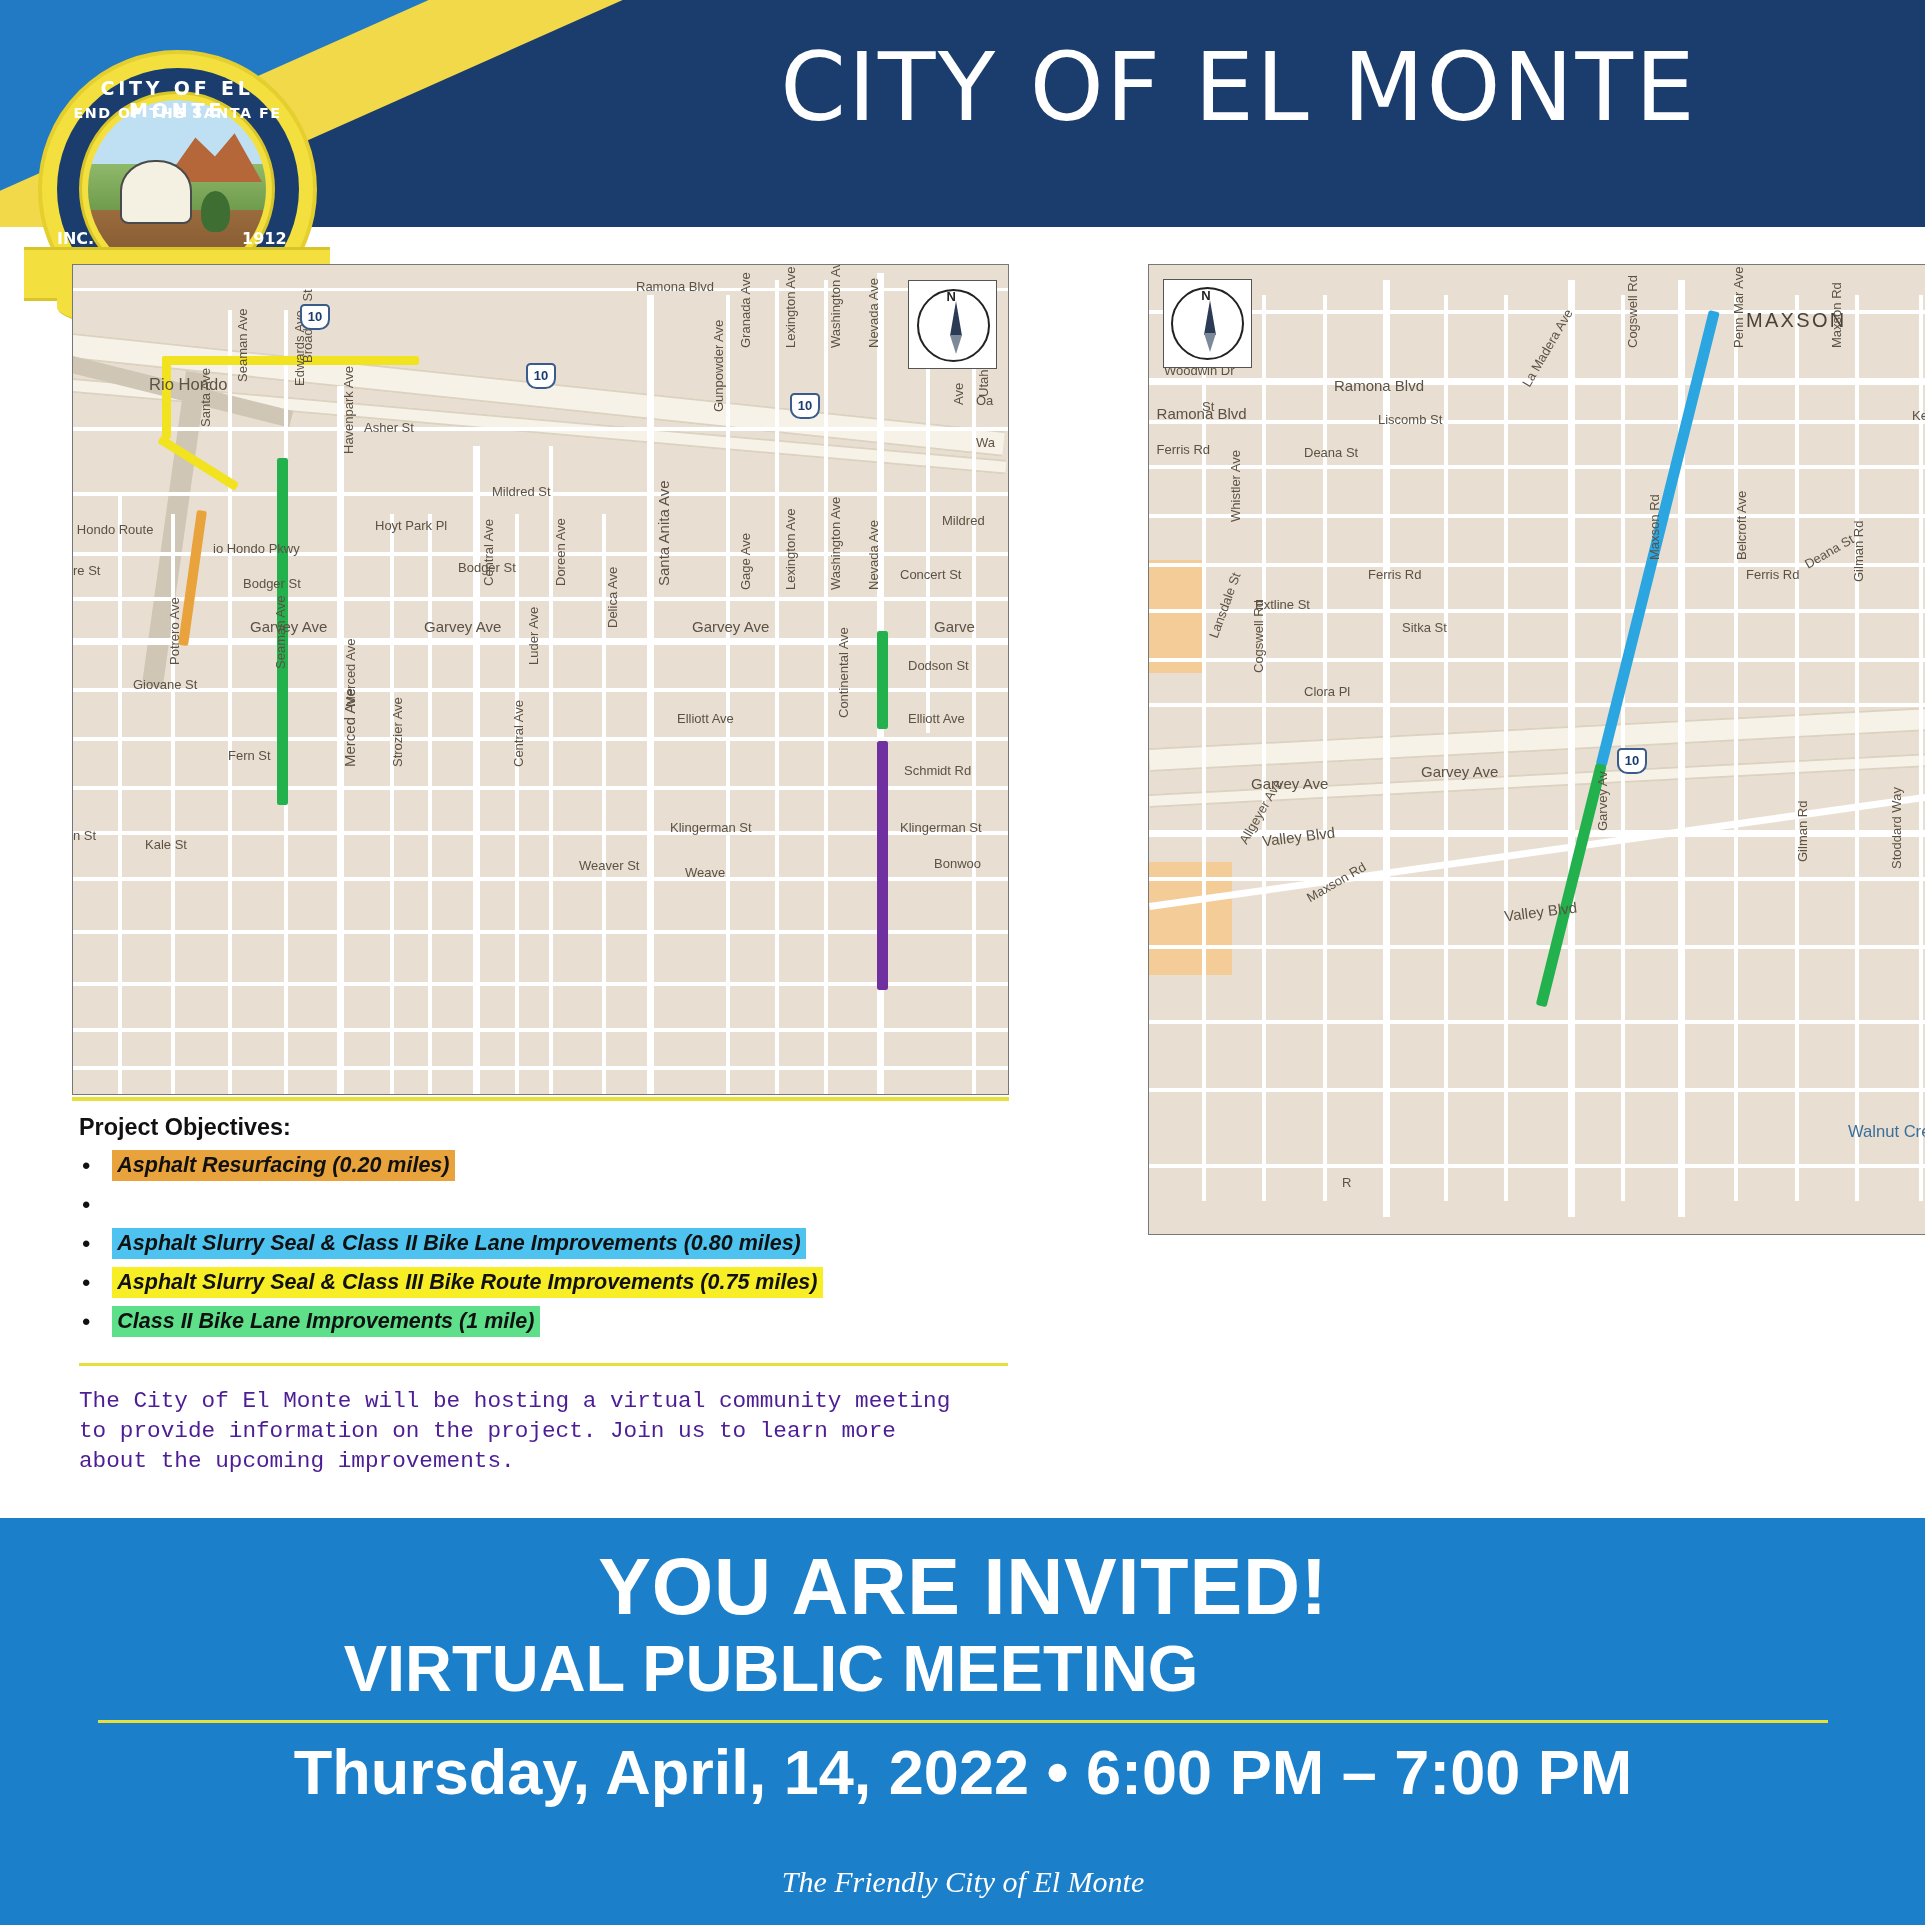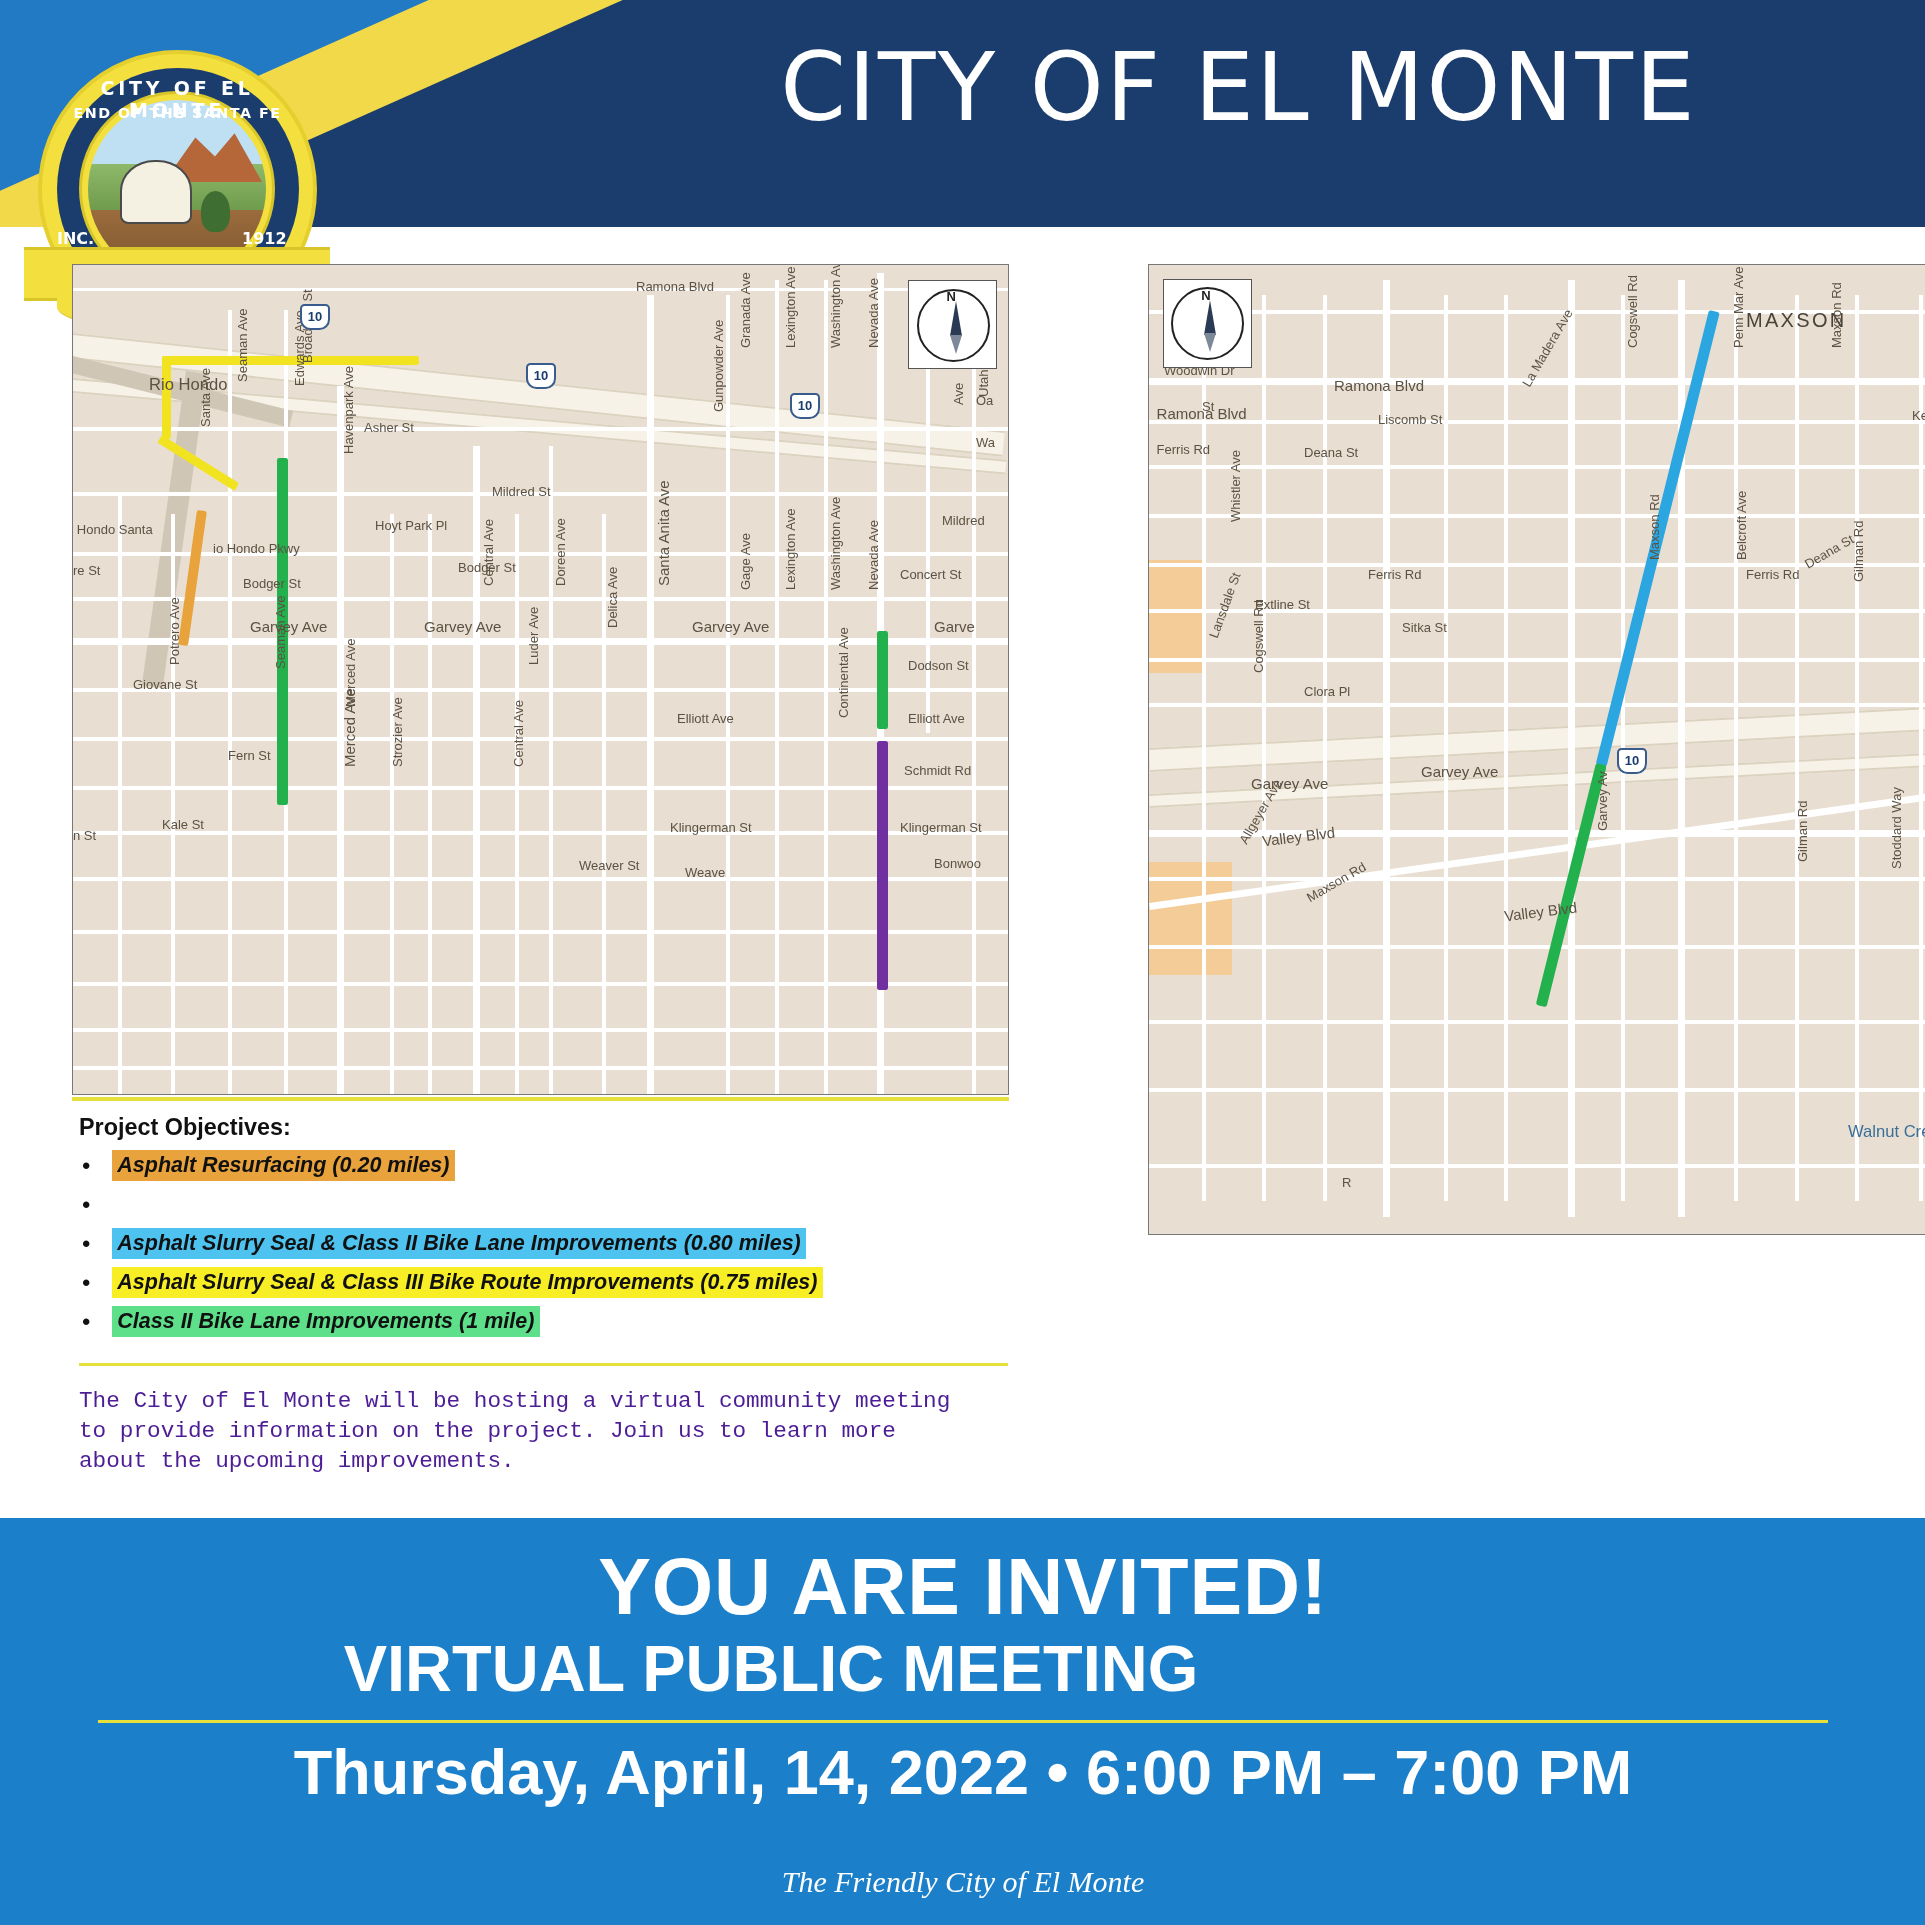--- a/index.html
+++ b/index.html
@@ -475,26 +475,26 @@
   <div class="maplabel big" style="left:861px;top:353px;">Garve</div>
   <div class="maplabel" style="left:835px;top:393px;">Dodson St</div>
   <div class="maplabel" style="left:835px;top:446px;">Elliott Ave</div>
   <div class="maplabel" style="left:604px;top:446px;">Elliott Ave</div>
   <div class="maplabel" style="left:831px;top:498px;">Schmidt Rd</div>
   <div class="maplabel" style="left:597px;top:555px;">Klingerman St</div>
   <div class="maplabel" style="left:827px;top:555px;">Klingerman St</div>
   <div class="maplabel" style="left:506px;top:593px;">Weaver St</div>
   <div class="maplabel" style="left:612px;top:600px;">Weave</div>
   <div class="maplabel" style="left:861px;top:591px;">Bonwoo</div>
-  <div class="maplabel" style="left:72px;top:552px;margin-left:17px;">Kale St</div>
+  <div class="maplabel" style="left:72px;top:572px;">Kale St</div>
   <div class="maplabel" style="left:155px;top:483px;">Fern St</div>
   <div class="maplabel" style="left:60px;top:412px;">Giovane St</div>
   <div class="maplabel" style="left:0px;top:563px;">n St</div>
   <div class="maplabel" style="left:0px;top:298px;">re St</div>
-  <div class="maplabel" style="left:3.8px;top:257px;">Hondo Santa</div>
+  <div class="maplabel" style="left:3.8px;top:257px;">Hondo Route</div>
   <div class="maplabel" style="left:140px;top:276px;">io Hondo Pkwy</div>
   <div class="maplabel" style="left:170px;top:313px;"></div>
 
   <div class="maplabel v" style="left:665px;top:83px;">Granada Ave</div>
   <div class="maplabel v" style="left:710px;top:83px;">Lexington Ave</div>
   <div class="maplabel v" style="left:755px;top:83px;">Washington Ave</div>
   <div class="maplabel v" style="left:793px;top:83px;">Nevada Ave</div>
   <div class="maplabel v" style="left:838px;top:79px;font-size:15px;">Tyler Ave</div>
   <div class="maplabel v" style="left:903px;top:132px;">Utah Ave</div>
   <div class="maplabel v" style="left:878px;top:140px;">Ave</div>

